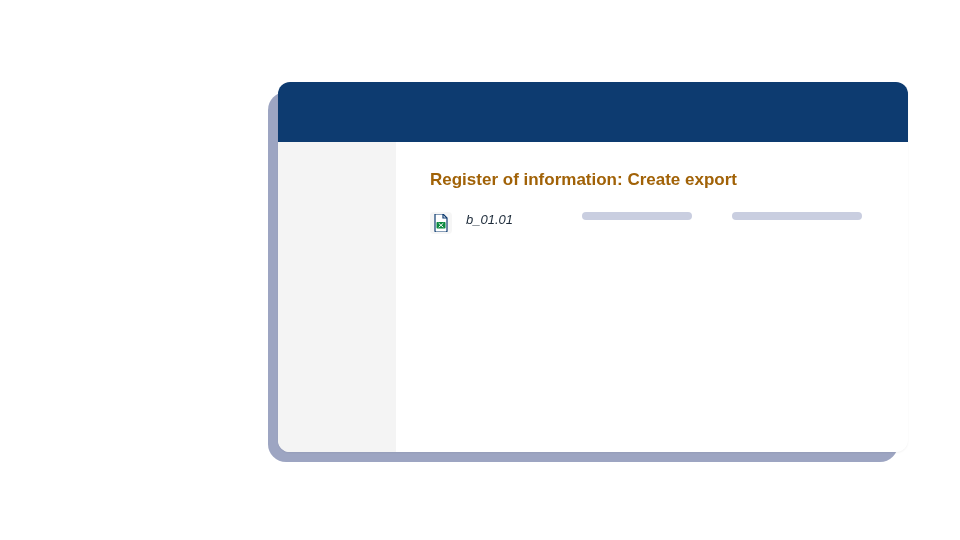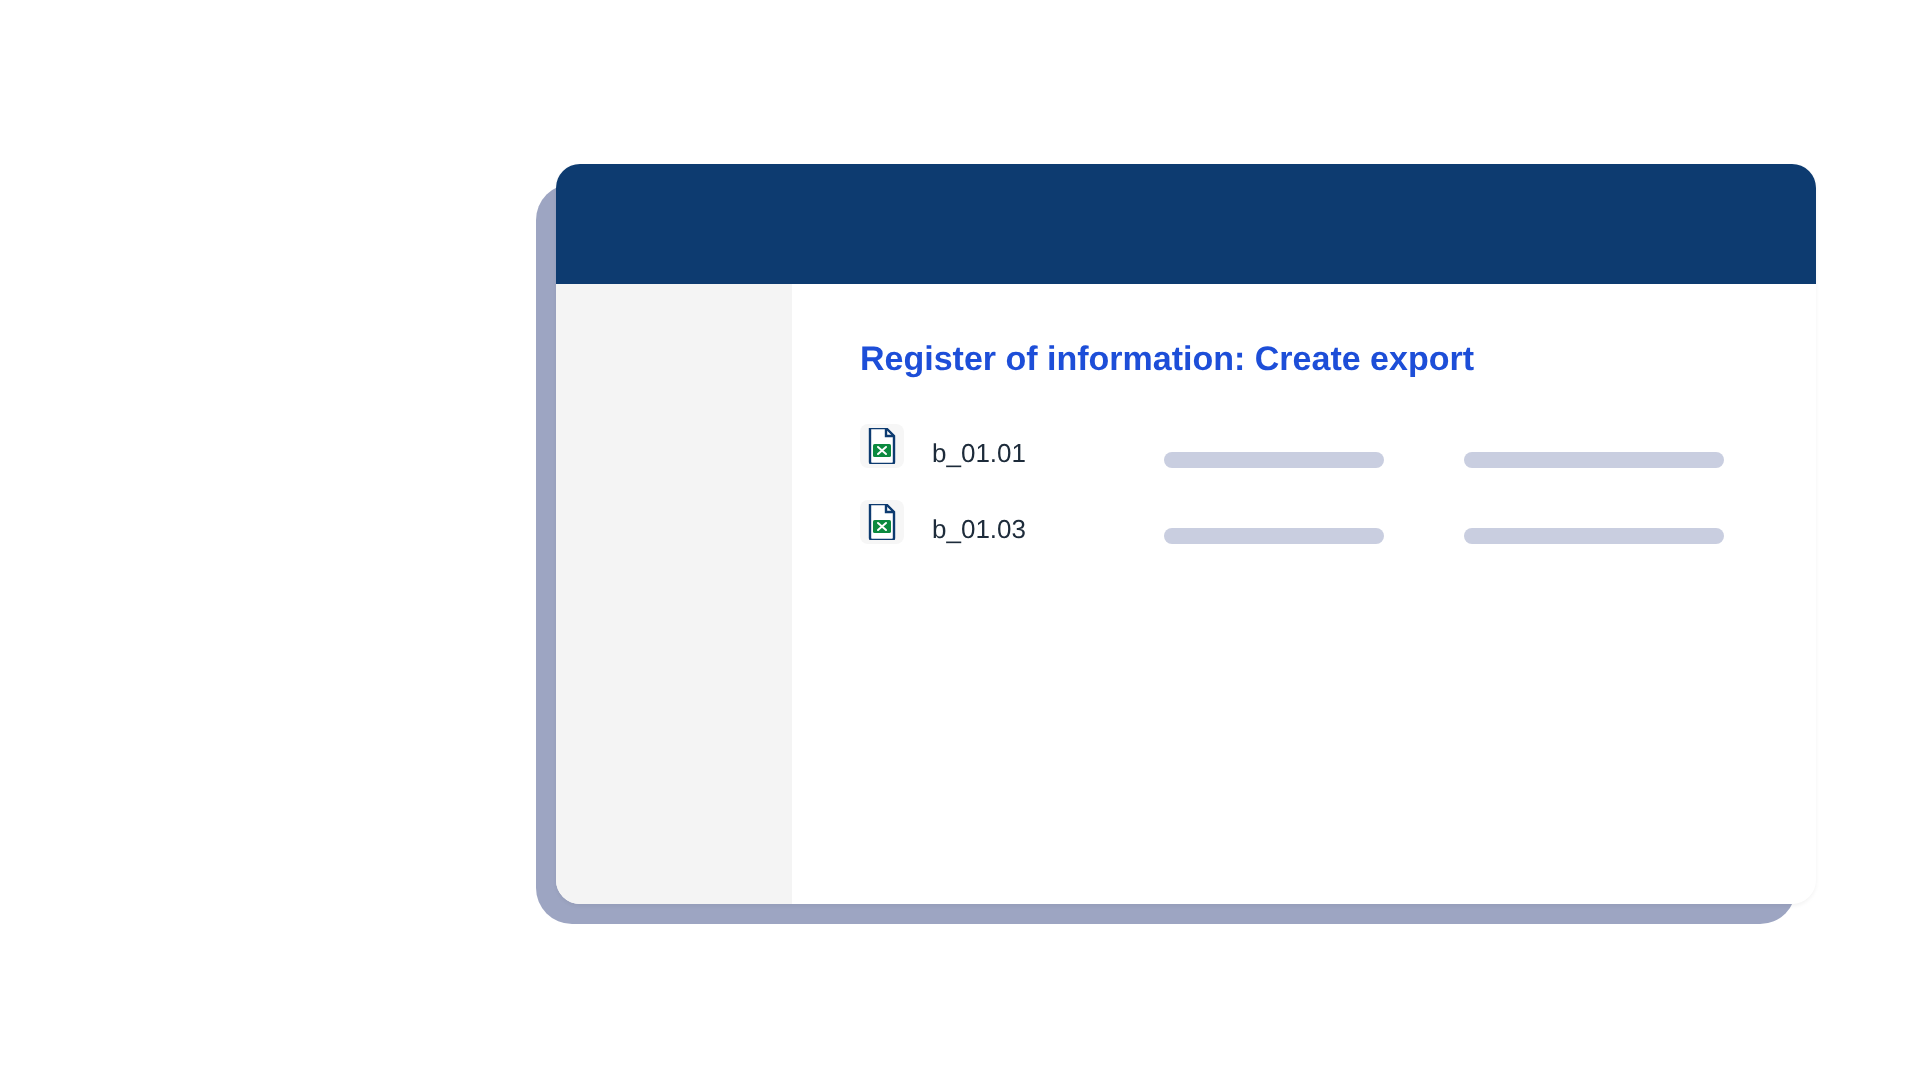--- a/index.html
+++ b/index.html
@@ -41,34 +41,35 @@
   .sidebar {
     width: 118px;
     flex: 0 0 118px;
     background: #f4f4f4;
   }
   .main {
     flex: 1;
     padding: 28px 34px 10px 34px;
   }
   .page-title {
-    color: #1d4ed8;
+    color: #a16207;
     font-size: 17px;
     font-weight: 700;
     margin-bottom: 22px;
   }
   .rows {
     display: flex;
     flex-direction: column;
     gap: 16px;
   }
   .row {
     display: flex;
-    align-items: flex-end;
+    align-items: flex-start;
     height: 22px;
+    font-style: italic;
   }
   .icon-wrap {
     flex: 0 0 22px;
     width: 22px;
     height: 22px;
     display: flex;
     align-items: center;
     justify-content: center;
     background: #f6f6f6;
     border-radius: 4px;
@@ -116,35 +117,20 @@
               </svg>
             </span>
             <span class="fname">b_01.01</span>
             <div class="bars">
               <div class="bar c1"></div>
               <div class="bar c2"></div>
             </div>
           </div>
 
 
-          <div class="row">
-            <span class="icon-wrap">
-              <svg width="16" height="18" viewBox="0 0 16 18">
-                <path d="M2 0 H10 L14 4 V17 A1 1 0 0 1 13 18 H3 A1 1 0 0 1 2 17 Z" fill="#ffffff" stroke="#0d3b70" stroke-width="1.2"></path>
-                <path d="M10 0 V4 H14" fill="none" stroke="#0d3b70" stroke-width="1.2"></path>
-                <rect x="3.5" y="8" width="9" height="6.5" rx="0.8" fill="#0b8a3f"></rect>
-                <path d="M6 9.5 L10 13 M10 9.5 L6 13" stroke="#ffffff" stroke-width="1" stroke-linecap="round"></path>
-              </svg>
-            </span>
-            <span class="fname">b_01.03</span>
-            <div class="bars">
-              <div class="bar c1"></div>
-              <div class="bar c2"></div>
-            </div>
-          </div>
 
 
 
 
         </div>
       </div>
     </div>
   </div>
 </div>
 

